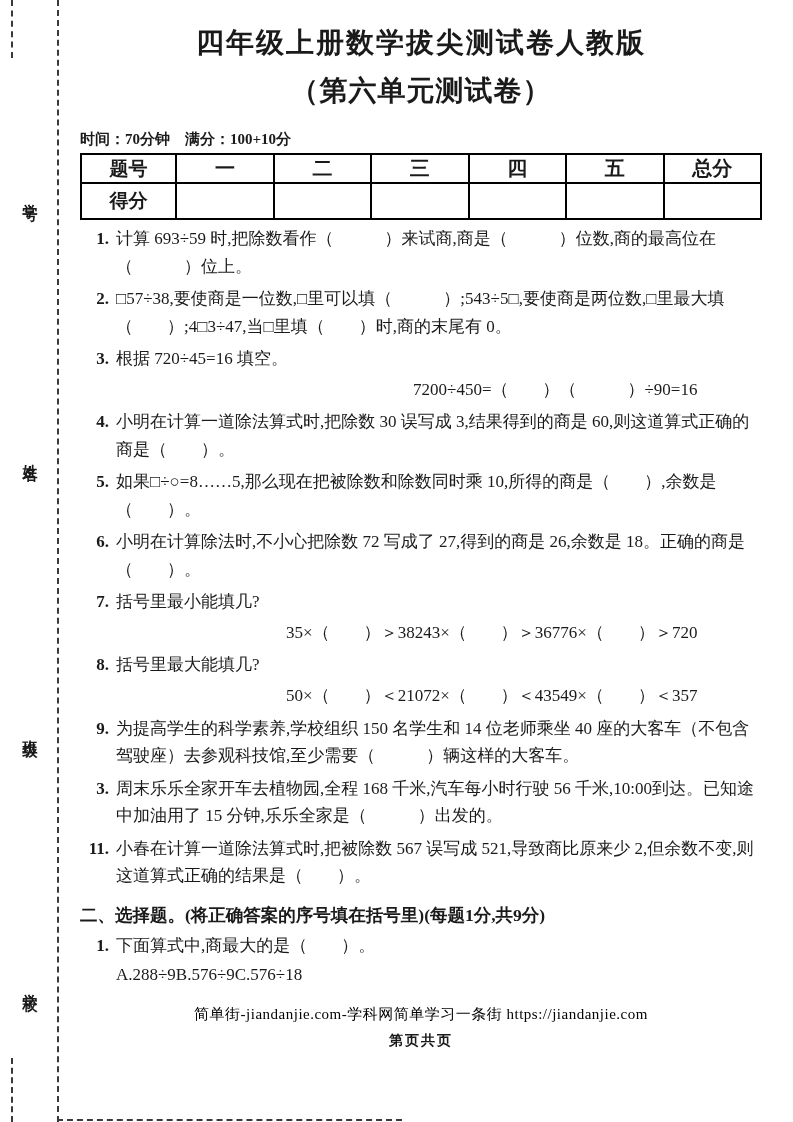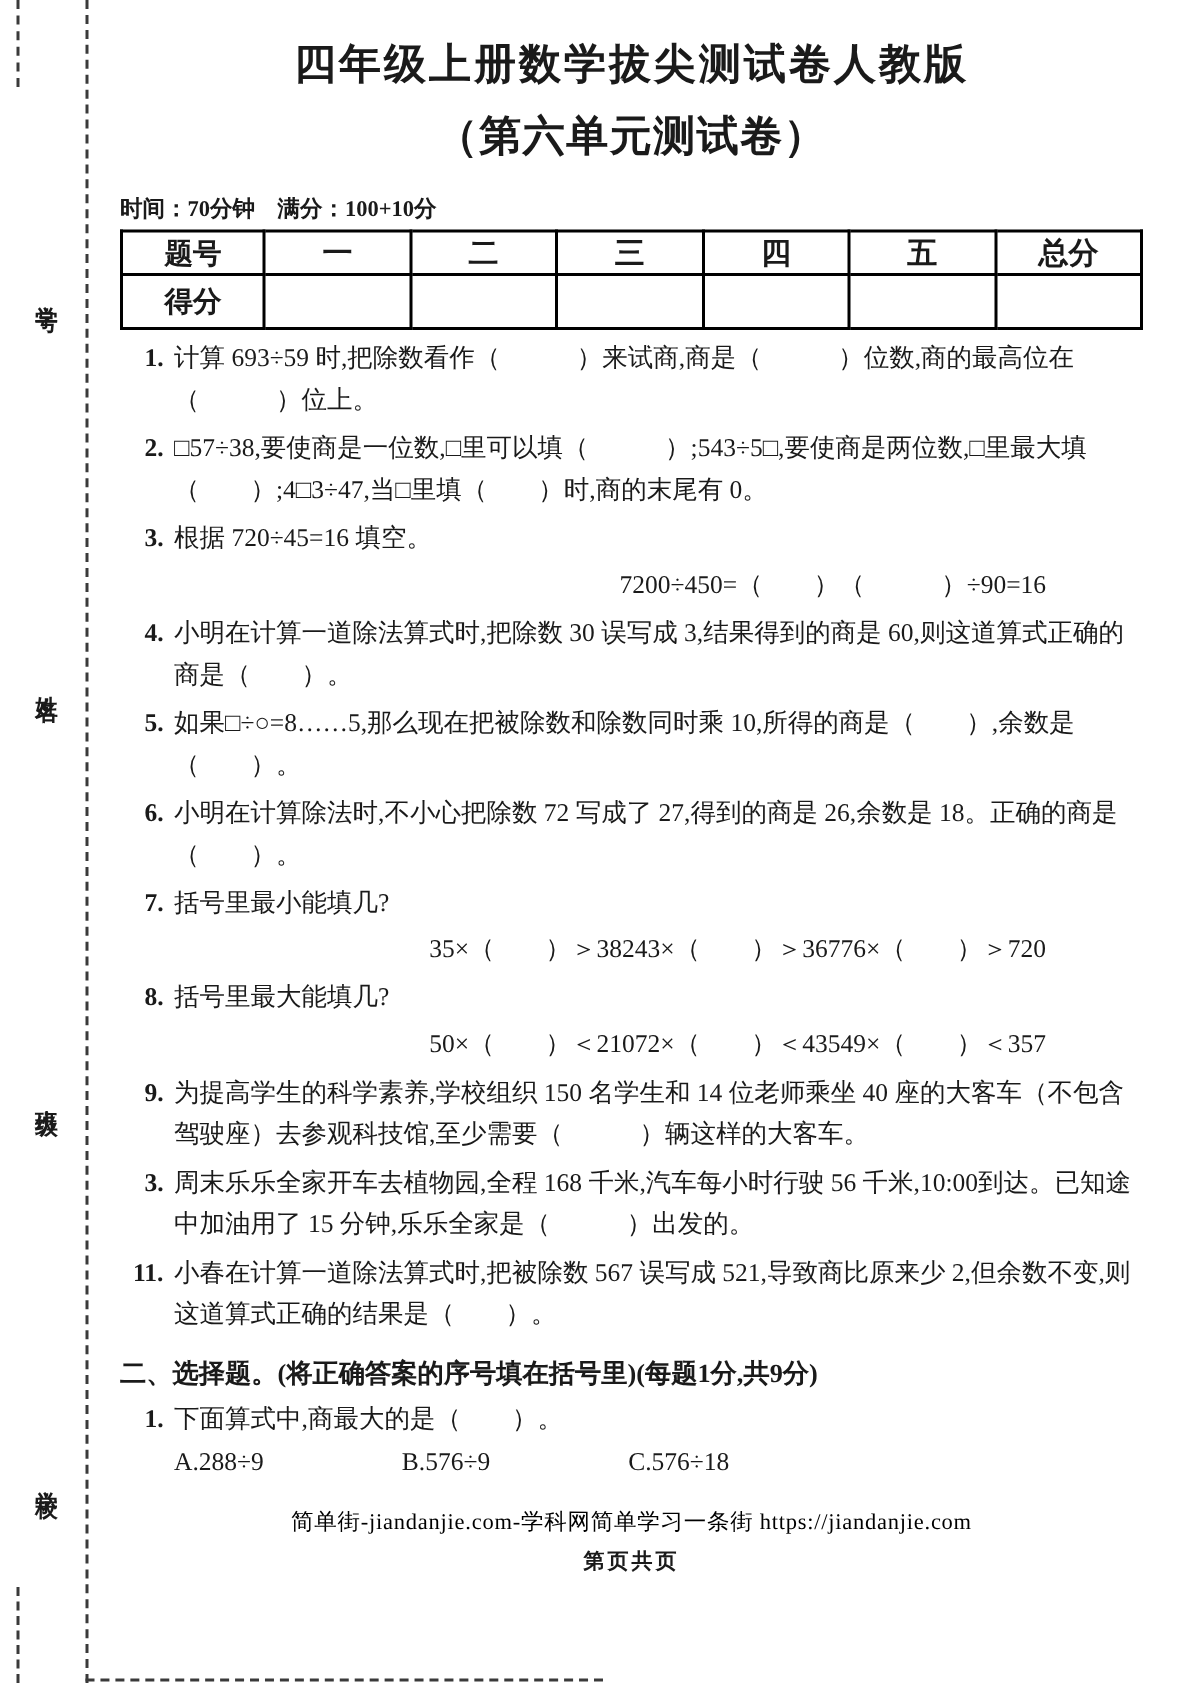--- a/index.html
+++ b/index.html
@@ -65,21 +65,21 @@
 
   .sec-title { font-size:17.5px; font-weight:bold; margin-top:13px; }
 
   .question { display:flex; margin-top:5px; font-size:17px; line-height:1.62; }
   .q-num { width:36px; min-width:36px; font-weight:bold; text-align:right; padding-right:7px; }
   .q-body { flex:1; }
   .q-line2 {
     display:flex; justify-content:flex-end;
     width:90%; margin-top:3px;
   }
-  .q-options { display:flex; gap:92px; margin-top:2px; }
+  .q-options { display:flex; margin-top:2px; }
 
   .watermark {
     text-align:center; color:#000000; font-size:15px;
     margin-top:16px; letter-spacing:0.5px;
   }
   .page-num {
     text-align:center; font-size:14px; font-weight:bold;
     margin-top:8px; letter-spacing:2px;
   }
 </style>

